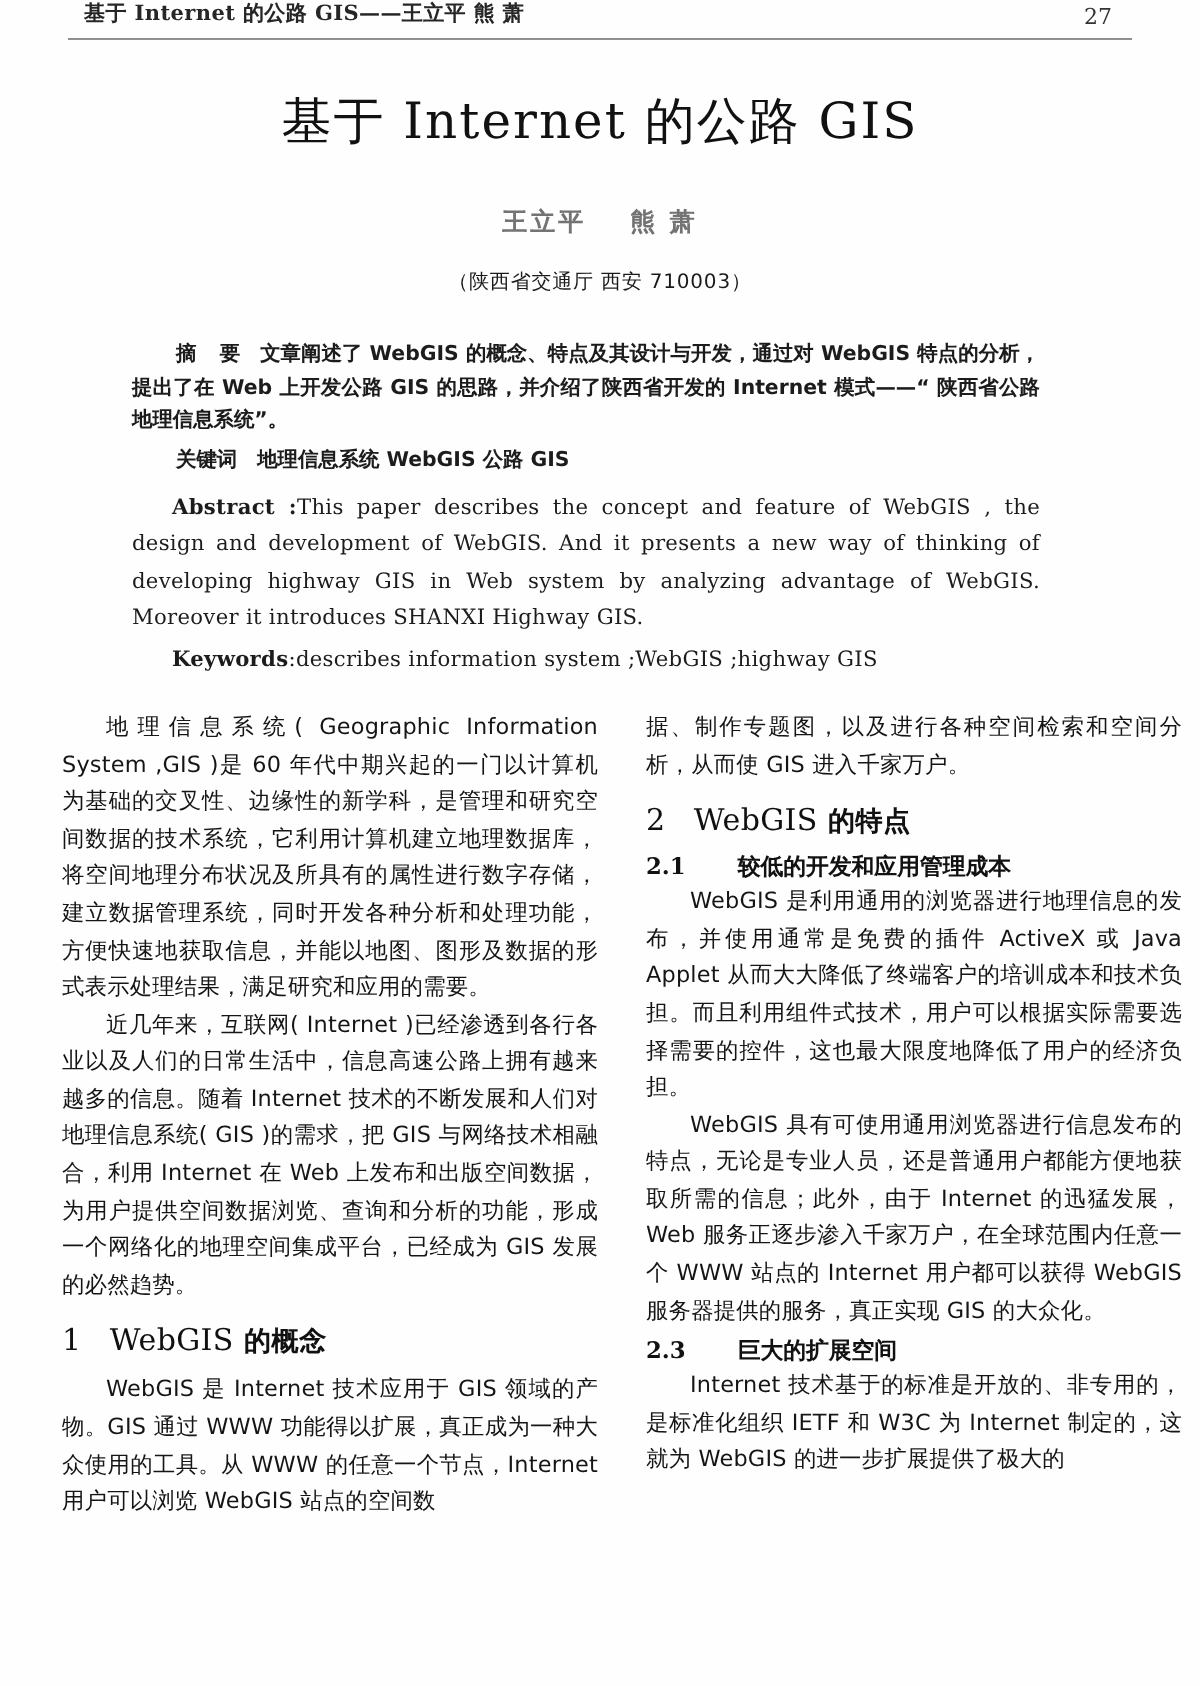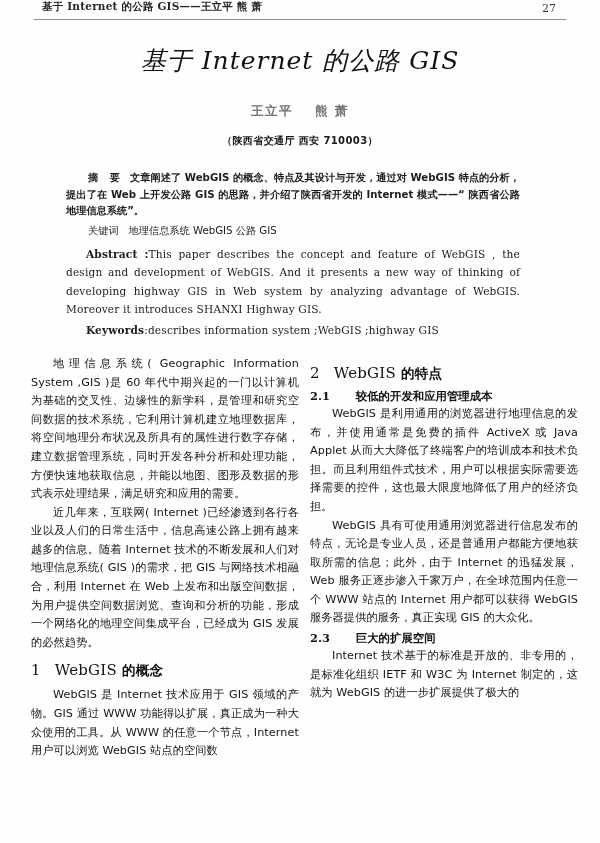--- a/index.html
+++ b/index.html
@@ -60,35 +60,34 @@
     padding-top: 26px;
   }
   .doc-title {
     font-family: "DejaVu Serif", serif;
     font-size: 25px;
     font-weight: normal;
     letter-spacing: 1px;
     color: #111;
     margin: 0;
     line-height: 1.2;
-    font-style: italic;
   }
   .authors {
     font-family: "DejaVu Sans", sans-serif;
     font-size: 12.5px;
     font-weight: bold;
     letter-spacing: 1.5px;
     margin-top: 27px;
     color: #737373;
   }
   .authors .gap { display: inline-block; width: 22px; }
   .affiliation {
     font-family: "DejaVu Sans", sans-serif;
     font-size: 10px;
-    font-weight: bold;
+    font-weight: normal;
     letter-spacing: 0.4px;
     margin-top: 14px;
     color: #1a1a1a;
   }
 
   
   .abstract-block {
     margin: 22px 52px 0 38px;
     font-size: 10.2px;
     line-height: 1.62;
@@ -96,21 +95,21 @@
     color: #1c1c1c;
   }
   .abs-cn {
     font-family: "DejaVu Sans", sans-serif;
     font-weight: bold;
     text-indent: 22px;
   }
   .abs-cn .lbl { letter-spacing: 4px; margin-right: 6px; }
   .kw-cn {
     font-family: "DejaVu Sans", sans-serif;
-    font-weight: normal;
+    font-weight: bold;
     text-indent: 22px;
     margin-top: 3px;
   }
   .kw-cn .lbl { margin-right: 10px; }
   .abs-en {
     font-family: "DejaVu Serif", serif;
     font-size: 10.6px;
     line-height: 1.72;
     text-align: justify;
     text-indent: 20px;
@@ -123,21 +122,21 @@
     font-size: 10.6px;
     line-height: 1.7;
     text-indent: 20px;
     margin-top: 3px;
     letter-spacing: 0.15px;
   }
 
   
   .columns {
     display: flex;
-    gap: 11px;
+    gap: 24px;
     margin-top: 16px;
     padding: 0 3px;
   }
   .col {
     width: 268px;
     flex: 0 0 268px;
   }
   .para {
     font-family: "DejaVu Sans", sans-serif;
     font-size: 11.2px;
@@ -216,20 +215,21 @@
     <div class="col">
       <p class="para">地理信息系统( Geographic Information System ,GIS )是 60 年代中期兴起的一门以计算机为基础的交叉性、边缘性的新学科，是管理和研究空间数据的技术系统，它利用计算机建立地理数据库，将空间地理分布状况及所具有的属性进行数字存储，建立数据管理系统，同时开发各种分析和处理功能，方便快速地获取信息，并能以地图、图形及数据的形式表示处理结果，满足研究和应用的需要。</p>
       <p class="para">近几年来，互联网( Internet )已经渗透到各行各业以及人们的日常生活中，信息高速公路上拥有越来越多的信息。随着 Internet 技术的不断发展和人们对地理信息系统( GIS )的需求，把 GIS 与网络技术相融合，利用 Internet 在 Web 上发布和出版空间数据，为用户提供空间数据浏览、查询和分析的功能，形成一个网络化的地理空间集成平台，已经成为 GIS 发展的必然趋势。</p>
       <div class="sec-h1">
         <span class="num">1</span><span class="lat">WebGIS</span> <span class="cn">的概念</span>
       </div>
       <p class="para">WebGIS 是 Internet 技术应用于 GIS 领域的产物。GIS 通过 WWW 功能得以扩展，真正成为一种大众使用的工具。从 WWW 的任意一个节点，Internet 用户可以浏览 WebGIS 站点的空间数</p>
     </div>
 
     <div class="col">
+      <p class="para" style="text-indent:0">据、制作专题图，以及进行各种空间检索和空间分析，从而使 GIS 进入千家万户。</p>
       <div class="sec-h1">
         <span class="num">2</span><span class="lat">WebGIS</span> <span class="cn">的特点</span>
       </div>
       <div class="sec-h2">
         <span class="num">2.1</span><span>较低的开发和应用管理成本</span>
       </div>
       <p class="para">WebGIS 是利用通用的浏览器进行地理信息的发布，并使用通常是免费的插件 ActiveX 或 Java Applet 从而大大降低了终端客户的培训成本和技术负担。而且利用组件式技术，用户可以根据实际需要选择需要的控件，这也最大限度地降低了用户的经济负担。</p>
       <p class="para">WebGIS 具有可使用通用浏览器进行信息发布的特点，无论是专业人员，还是普通用户都能方便地获取所需的信息；此外，由于 Internet 的迅猛发展，Web 服务正逐步渗入千家万户，在全球范围内任意一个 WWW 站点的 Internet 用户都可以获得 WebGIS 服务器提供的服务，真正实现 GIS 的大众化。</p>
       <div class="sec-h2">
         <span class="num">2.3</span><span>巨大的扩展空间</span>

